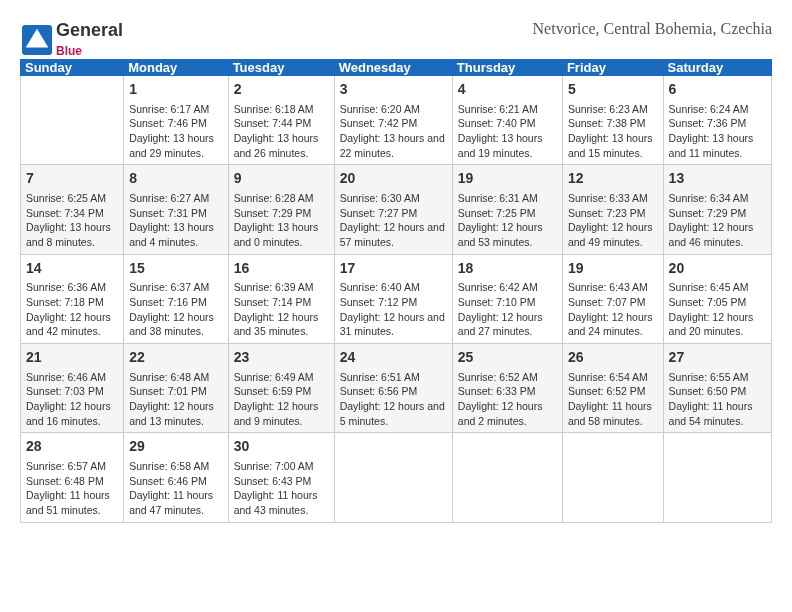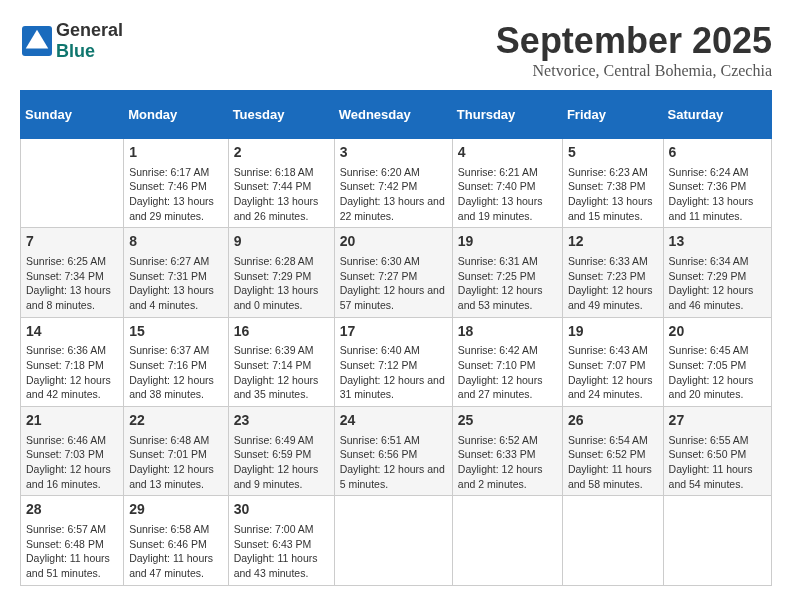--- a/index.html
+++ b/index.html
@@ -7,35 +7,34 @@
       font-family: Arial, sans-serif;
       background: #fff;
       width: 792px;
       min-height: 612px;
       padding: 20px;
     }
     .header-area {
       display: flex;
       justify-content: space-between;
       align-items: flex-start;
-      margin-bottom: 10px;
     }
     .logo {
       display: flex;
       align-items: center;
     }
     .logo-text-general {
       font-size: 18px;
       font-weight: bold;
       color: #333;
     }
     .logo-text-blue {
-      font-size: 18px;
-      font-weight: bold;
-      color: #0f766e;
+      font-size: 12px;
+      font-weight: bold;
+      color: #be185d;
     }
     .logo-icon {
       width: 30px;
       height: 30px;
       margin-left: 2px;
     }
     .title-area {
       text-align: right;
     }
     .month-title {
@@ -51,21 +50,21 @@
     table {
       width: 100%;
       border-collapse: collapse;
       font-size: 11px;
     }
     thead tr {
       background-color: #1a6bbd;
       color: #fff;
     }
     thead th {
-      padding: 16px 4px;
+      padding: 0 4px;
       text-align: left;
       font-size: 13px;
       font-weight: bold;
       border: 1px solid #1a6bbd;
     }
     tbody tr {
       vertical-align: top;
     }
     tbody td {
       border: 1px solid #ccc;
@@ -98,21 +97,20 @@
     <svg class="logo-icon" viewBox="0 0 40 40">
       <rect x="0" y="0" width="40" height="40" rx="4" fill="#1a6bbd"></rect>
       <polygon points="20,5 35,30 5,30" fill="white"></polygon>
     </svg>
     <div style="margin-left:4px;">
       <span class="logo-text-general">General</span><br>
       <span class="logo-text-blue">Blue</span>
     </div>
   </div>
   <div class="title-area">
-    <div class="month-title">September 2025</div>
     <div class="location-title">Netvorice, Central Bohemia, Czechia</div>
   </div>
 </div>
 
 <table>
   <thead>
     <tr>
     <th>Sunday</th>
         <th>Monday</th>
         <th>Tuesday</th>

